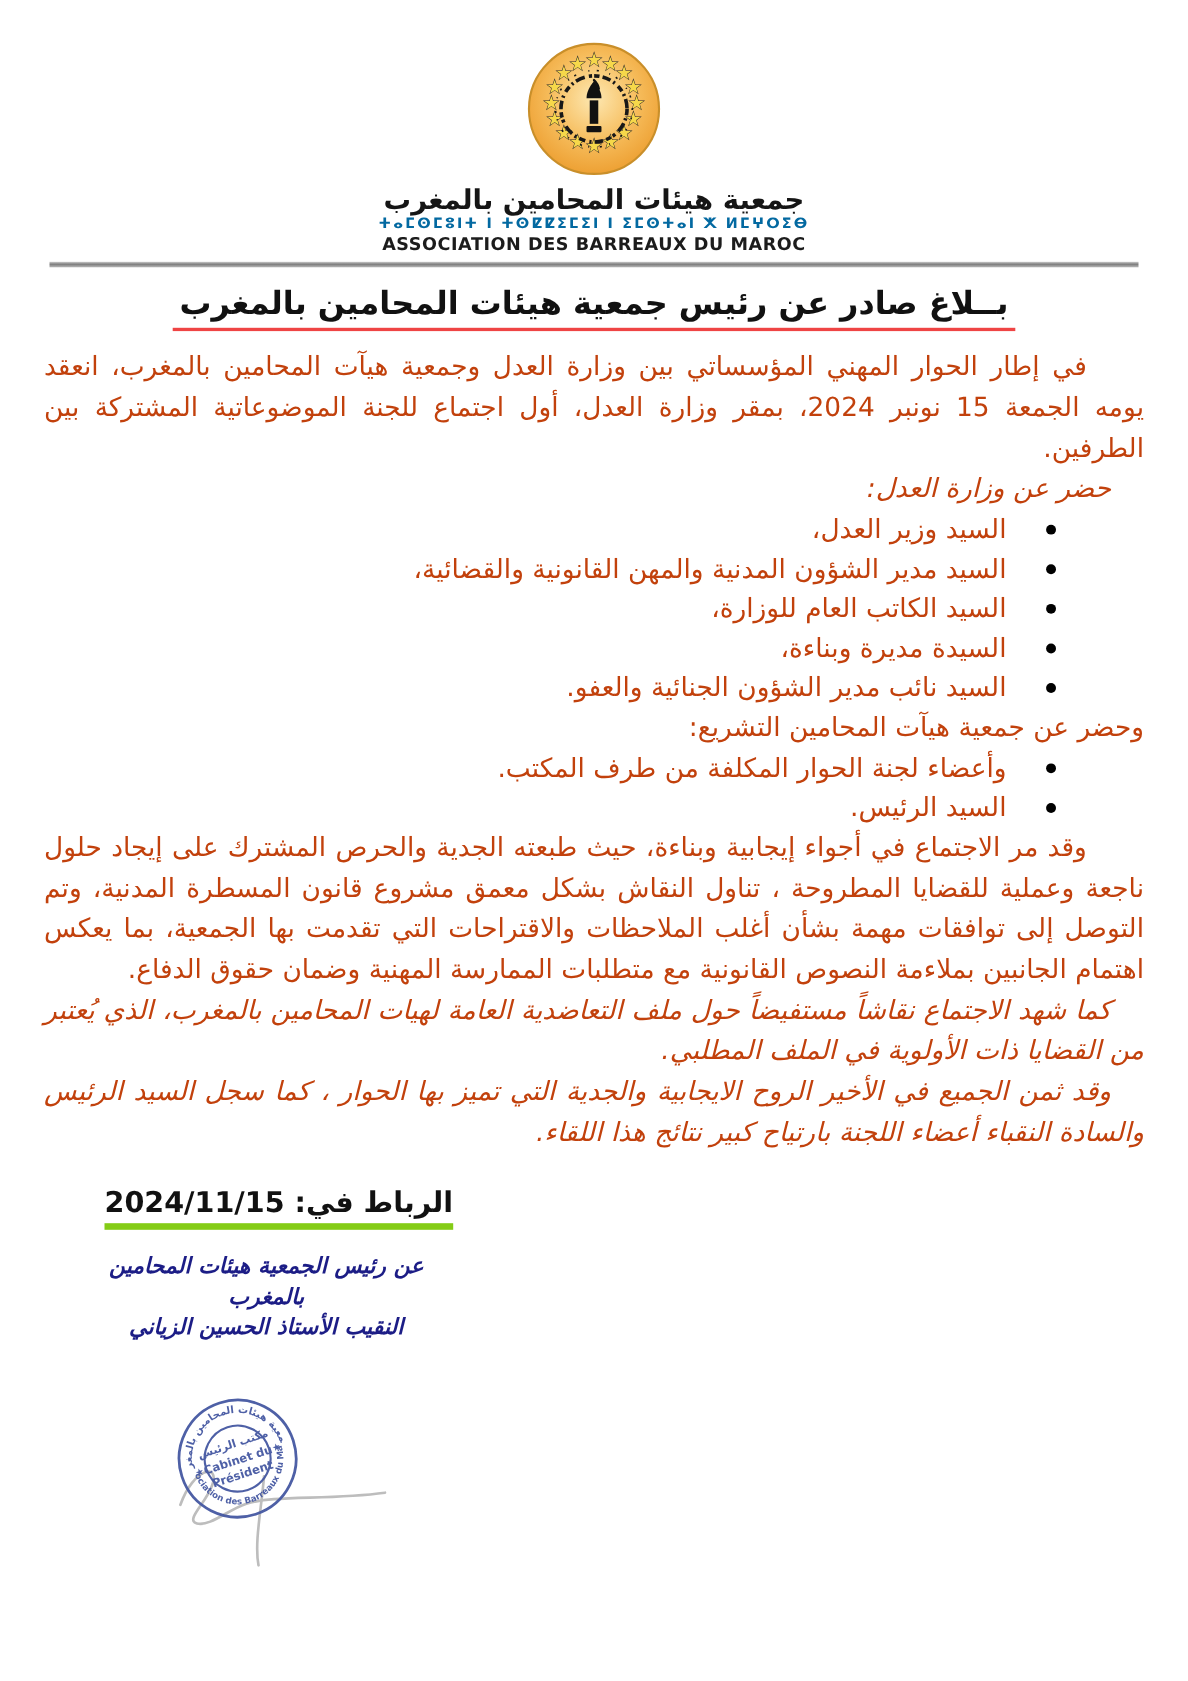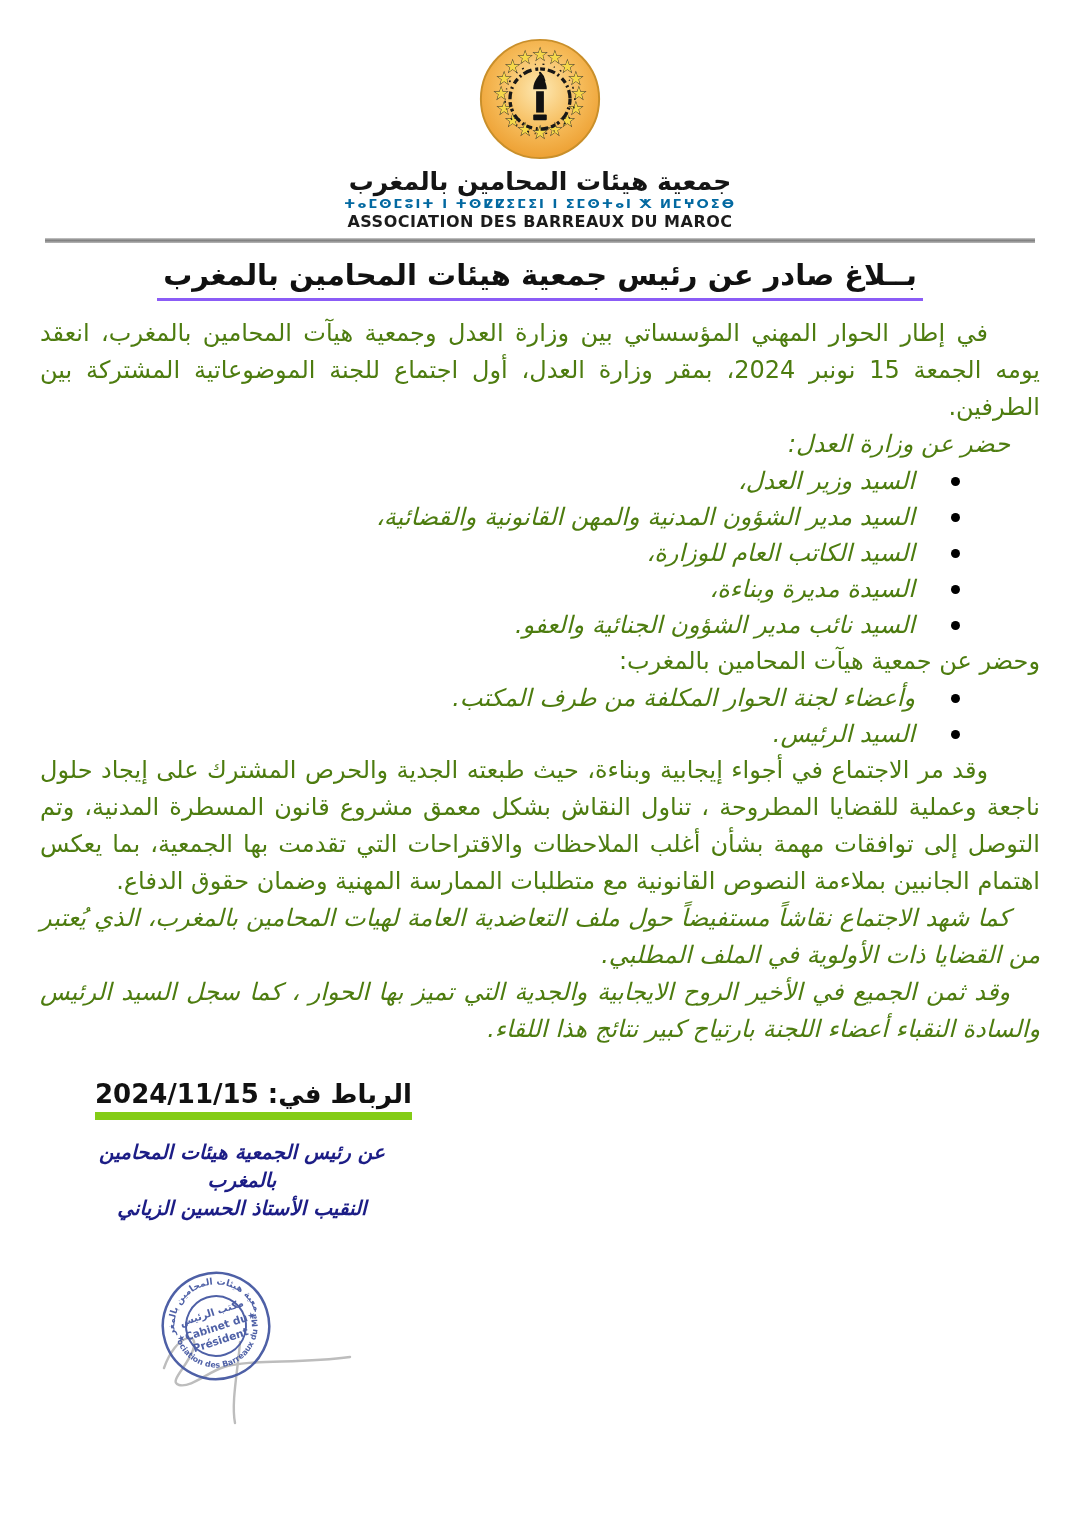--- a/index.html
+++ b/index.html
@@ -18,41 +18,41 @@
   .org-ar{ font-size:25px; font-weight:bold; line-height:28px; margin-top:2px; color:#151515; }
   .org-tif{ font-size:13px; font-weight:bold; line-height:16px; letter-spacing:2px; color:#0369a1; }
   .org-fr{ font-size:16px; font-weight:bold; line-height:19px; letter-spacing:.5px; color:#1c1c1c; }
   .rule{ height:5px; margin:7px 45px 0 45px;
          background:linear-gradient(#cccccc,#7d7d7d 45%,#b8b8b8); }
   
   .title-row{ text-align:center; margin-top:14px; }
   .doc-title{
     display:inline-block; direction:rtl;
     font-size:29px; font-weight:bold; line-height:36px;
-    border-bottom:3px solid #8b5cf6; padding:0 6px 5px 6px;
+    border-bottom:3px solid #ef4444; padding:0 6px 5px 6px;
   }
   
   .content{
     margin:14px 40px 0 40px;
     direction:rtl; text-align:justify;
-    font-size:24px; line-height:37px; color:#4d7c0f;
+    font-size:24px; line-height:37px; color:#c2410c;
   }
   .content p{ margin:0; }
   .indent-lg{ text-indent:52px; }
   .indent-sm{ text-indent:30px;font-style:italic; }
   .blist{ margin:0 80px 0 0; }
-  .bitem{ display:flex; align-items:flex-start; gap:36px; line-height:36px;font-style:italic; }
+  .bitem{ display:flex; align-items:flex-start; gap:36px; line-height:36px; }
   .dot{ flex:none; width:9px; height:9px; border-radius:50%; background:#000; margin-top:14px; }
   .mt6{ margin-top:6px; }
   
   .dateline{
     direction:rtl; width:fit-content;
     margin:30px 0 0 95px;
     font-size:26px; font-weight:bold; line-height:32px;
-    border-bottom:8px solid #84cc16; padding-bottom:2px;
+    border-bottom:6px solid #84cc16; padding-bottom:2px;
   }
   .signature{
     direction:rtl; width:360px; margin:18px 0 0 62px;
     text-align:center; font-weight:bold; font-style:italic;
     font-size:20px; line-height:28px;
   }
   .stamp{
     position:absolute; left:158px; top:1268px; width:116px; height:116px;
     transform:rotate(-18deg); opacity:.95;
   }
@@ -136,21 +136,21 @@
       <div class="bitem">
           <span class="dot"></span>
           <span>السيدة مديرة وبناءة،</span>
         </div>
       <div class="bitem">
           <span class="dot"></span>
           <span>السيد نائب مدير الشؤون الجنائية والعفو.</span>
         </div>
     </div>
 
-    <p>وحضر عن جمعية هيآت المحامين بالمغرب:</p>
+    <p>وحضر عن جمعية هيآت المحامين التشريع:</p>
     <div class="blist">
       <div class="bitem">
           <span class="dot"></span>
           <span>وأعضاء لجنة الحوار المكلفة من طرف المكتب.</span>
         </div>
       <div class="bitem">
           <span class="dot"></span>
           <span>السيد الرئيس.</span>
         </div>
     </div>

